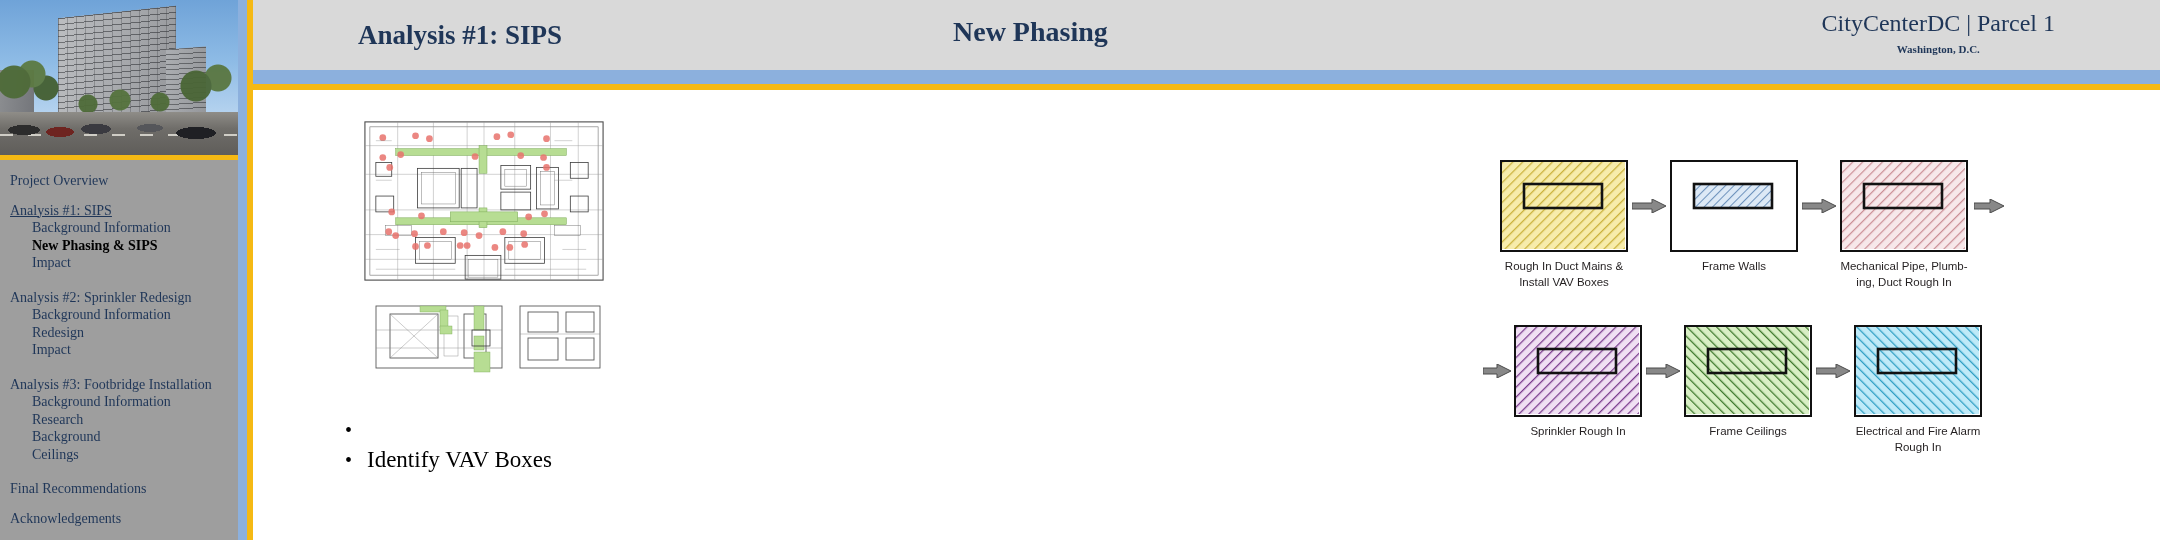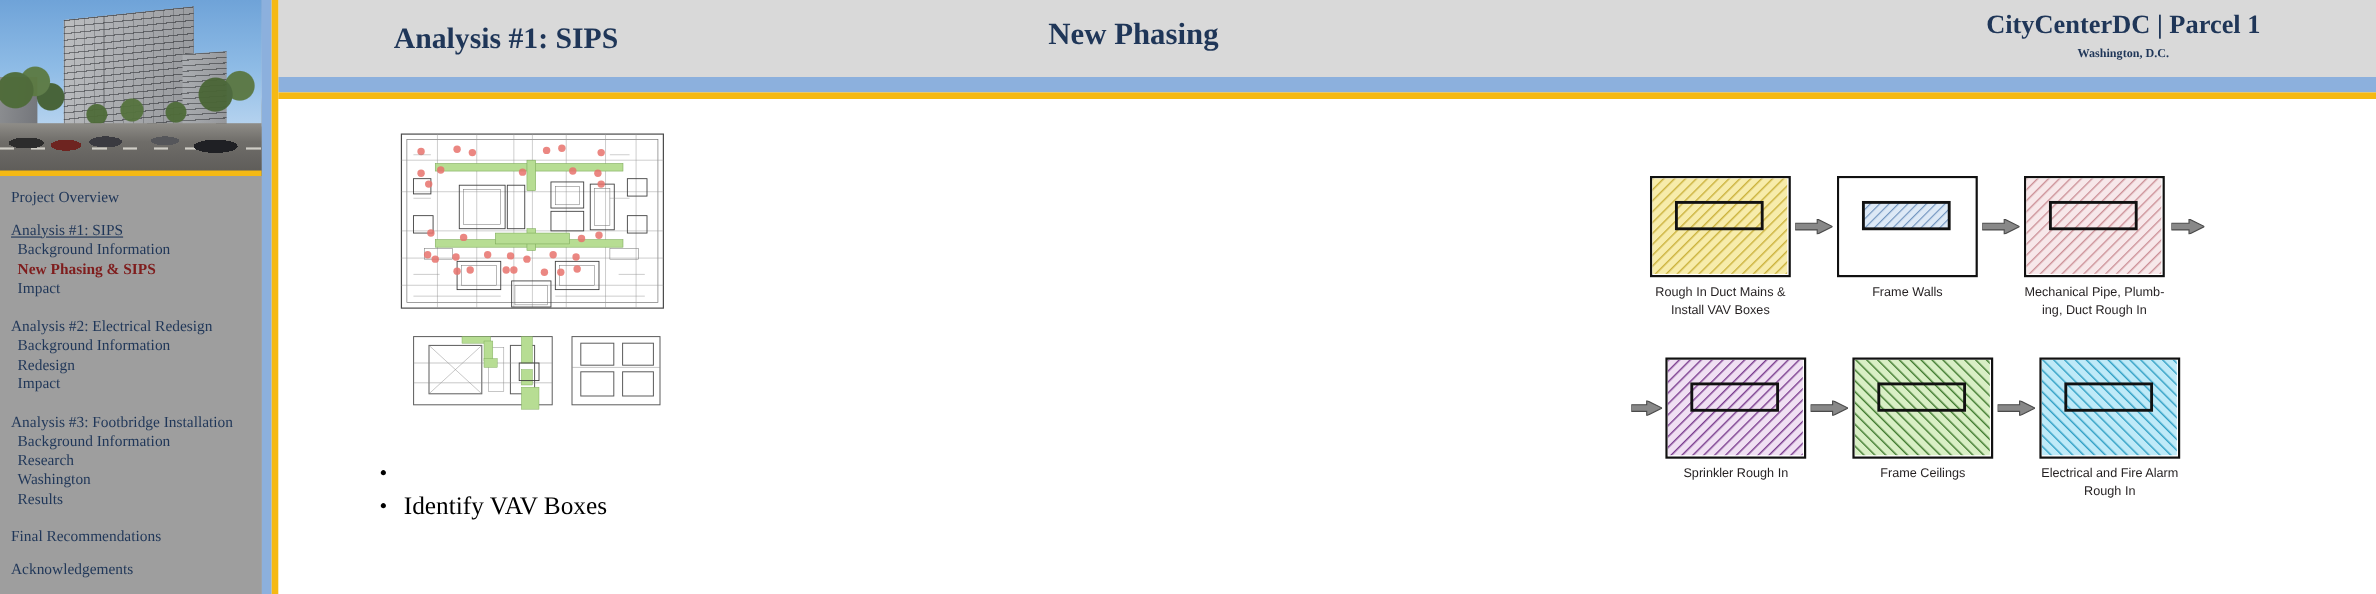--- a/index.html
+++ b/index.html
@@ -114,24 +114,24 @@
     padding: 12px 0 0 0;
   }
   .nav-item {
     color: #1f3658;
     font-size: 14px;
     line-height: 17.5px;
     padding-left: 10px;
     white-space: nowrap;
     font-family: "Liberation Serif", serif;
   }
-  .nav-item.sub { padding-left: 16px; }
+  .nav-item.sub { padding-left: 32px; }
   .nav-item.underline { text-decoration: underline; }
   .nav-item.active {
-    color: #7f1d1d;
+    color: #000000;
     font-weight: bold;
   }
   .nav-gap { height: 17px; }
   .nav-gap.small { height: 12px; }
 
   .sidebar-rightstripe {
     position:absolute; left:238px; top:0; width:9px; height:540px;
     background:#8cb0dd; z-index:6;
   }
   .sidebar-rightstripe2 {
@@ -175,21 +175,21 @@
     color: #1f3658;
     font-family: "Liberation Serif", serif;
   }
   .title-right {
     position: absolute;
     right: 105px; top: 8px;
     text-align: center;
     color: #1f3658;
     font-family: "Liberation Serif", serif;
   }
-  .title-right .l1 { font-size: 24px; font-weight: bold; line-height: 30px;}
+  .title-right .l1 { font-size: 24px; font-weight: normal; line-height: 30px;}
   .title-right .l2 { font-size: 11px; font-weight: bold; line-height: 22px;}
 
   
   .fp1 {
     position:absolute; left:355px; top:112px; width:258px; height:178px;
     background:#ffffff;
     border: 1px solid #ffffff;
   }
   .fp2 {
     position:absolute; left:368px; top:300px; width:240px; height:78px;
@@ -266,30 +266,30 @@
     </div>
 
     <div class="sidebar-nav">
       <div class="nav-item">Project Overview</div>
       <div class="nav-gap small"></div>
       <div class="nav-item underline">Analysis #1: SIPS</div>
       <div class="nav-item sub">Background Information</div>
       <div class="nav-item sub active">New Phasing &amp; SIPS</div>
       <div class="nav-item sub">Impact</div>
       <div class="nav-gap"></div>
-      <div class="nav-item">Analysis #2: Electrical  Redesign</div>
+      <div class="nav-item">Analysis #2: Sprinkler  Redesign</div>
       <div class="nav-item sub">Background Information</div>
       <div class="nav-item sub">Redesign</div>
       <div class="nav-item sub">Impact</div>
       <div class="nav-gap"></div>
       <div class="nav-item">Analysis #3: Footbridge Installation</div>
       <div class="nav-item sub">Background Information</div>
       <div class="nav-item sub">Research</div>
-      <div class="nav-item sub">Washington</div>
-      <div class="nav-item sub">Results</div>
+      <div class="nav-item sub">Background</div>
+      <div class="nav-item sub">Ceilings</div>
       <div class="nav-gap"></div>
       <div class="nav-item">Final Recommendations</div>
       <div class="nav-gap small"></div>
       <div class="nav-item">Acknowledgements</div>
     </div>
   </div>
   <div class="sidebar-rightstripe"></div>
   <div class="sidebar-rightstripe2"></div>
 
   <div class="header">

